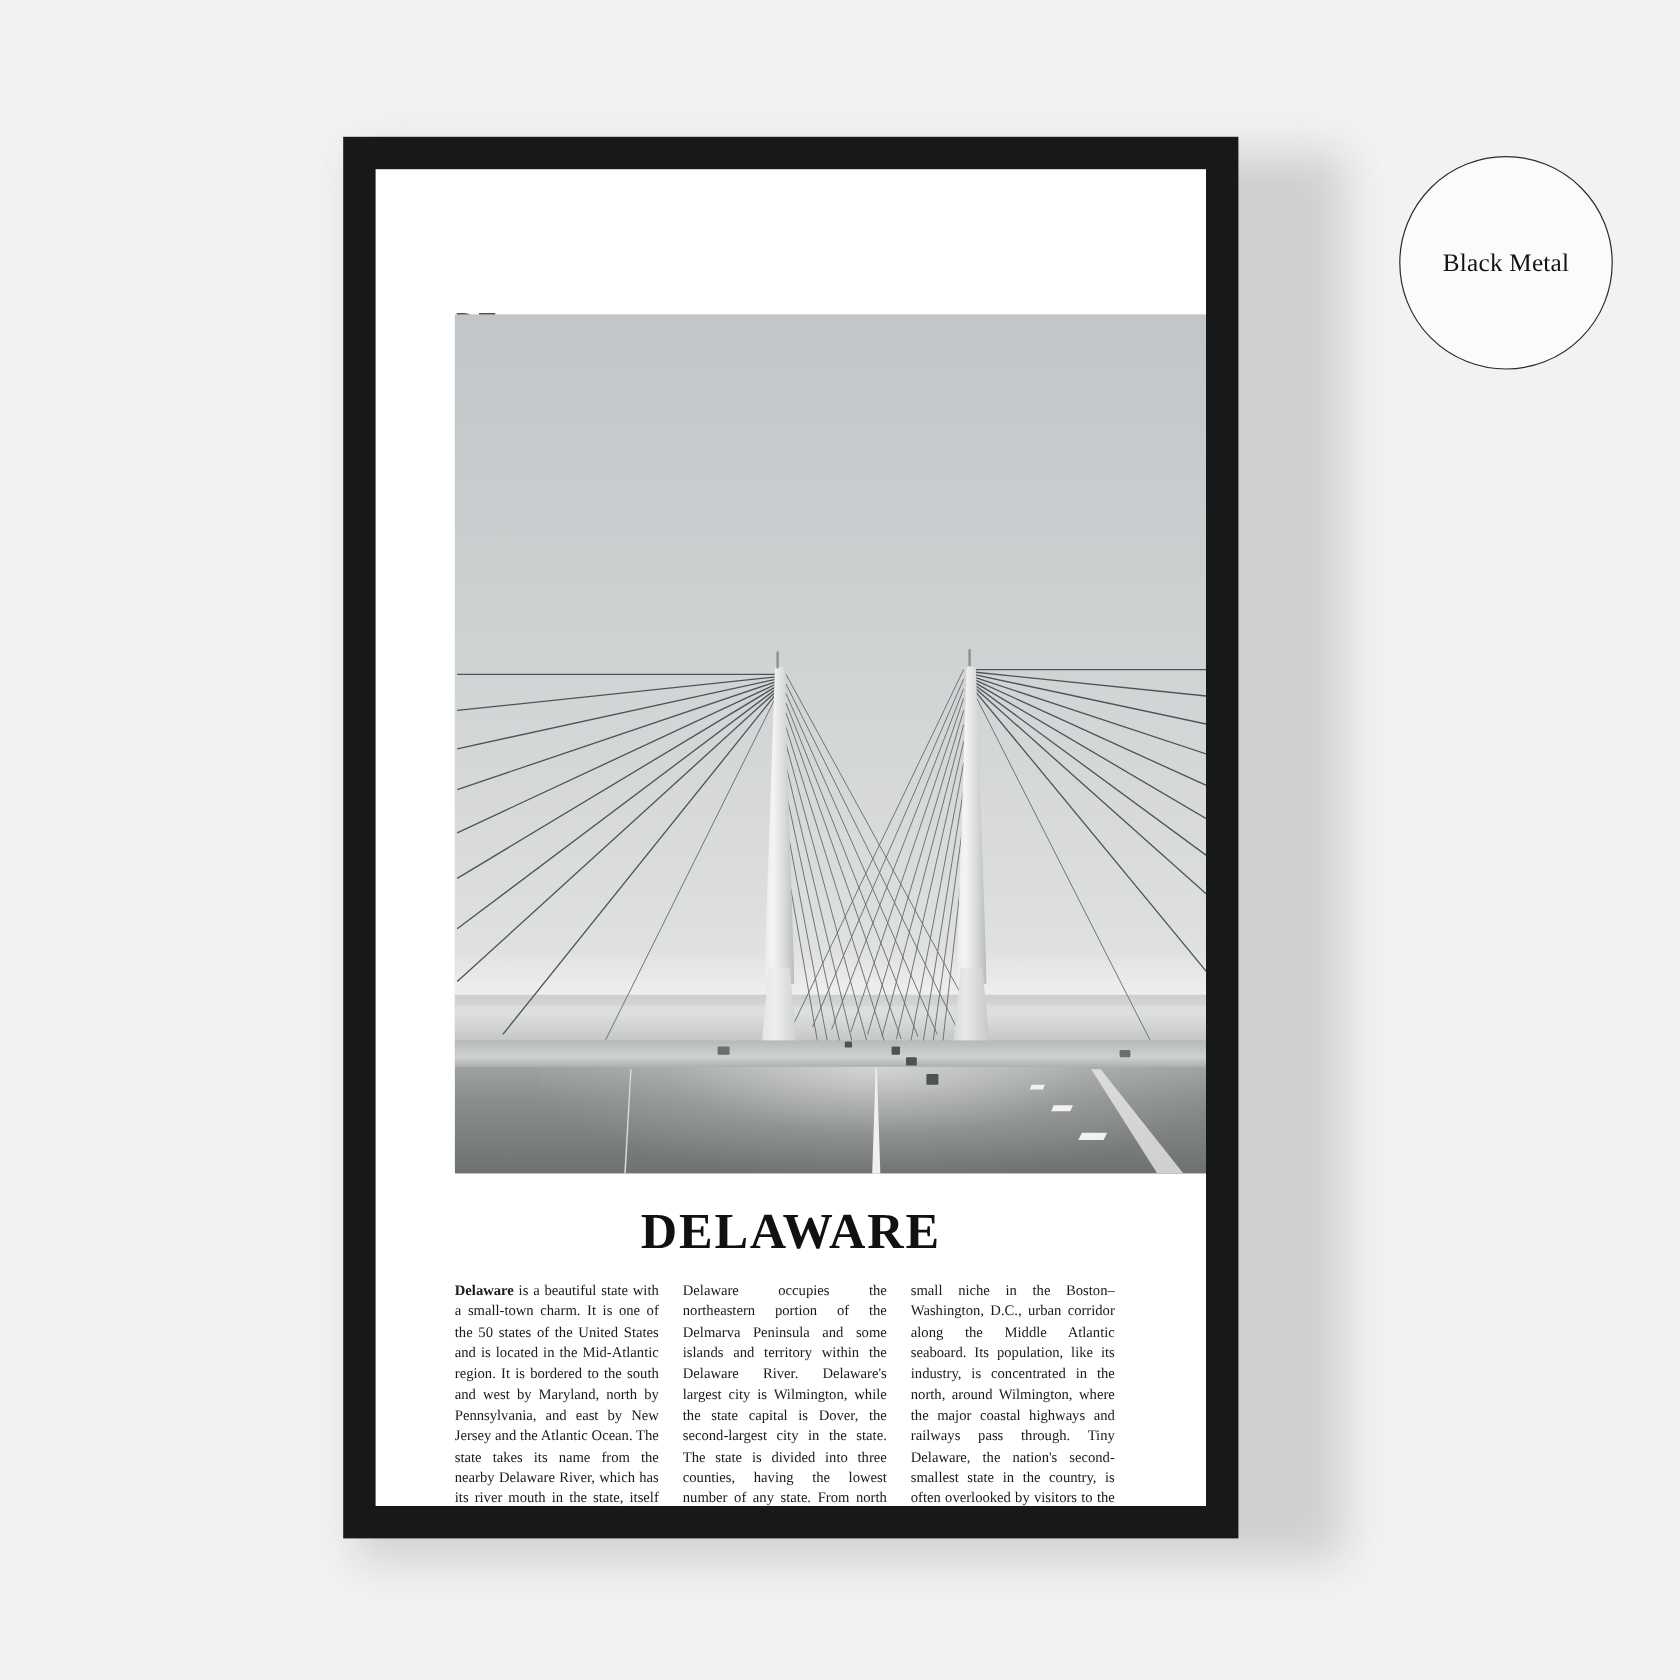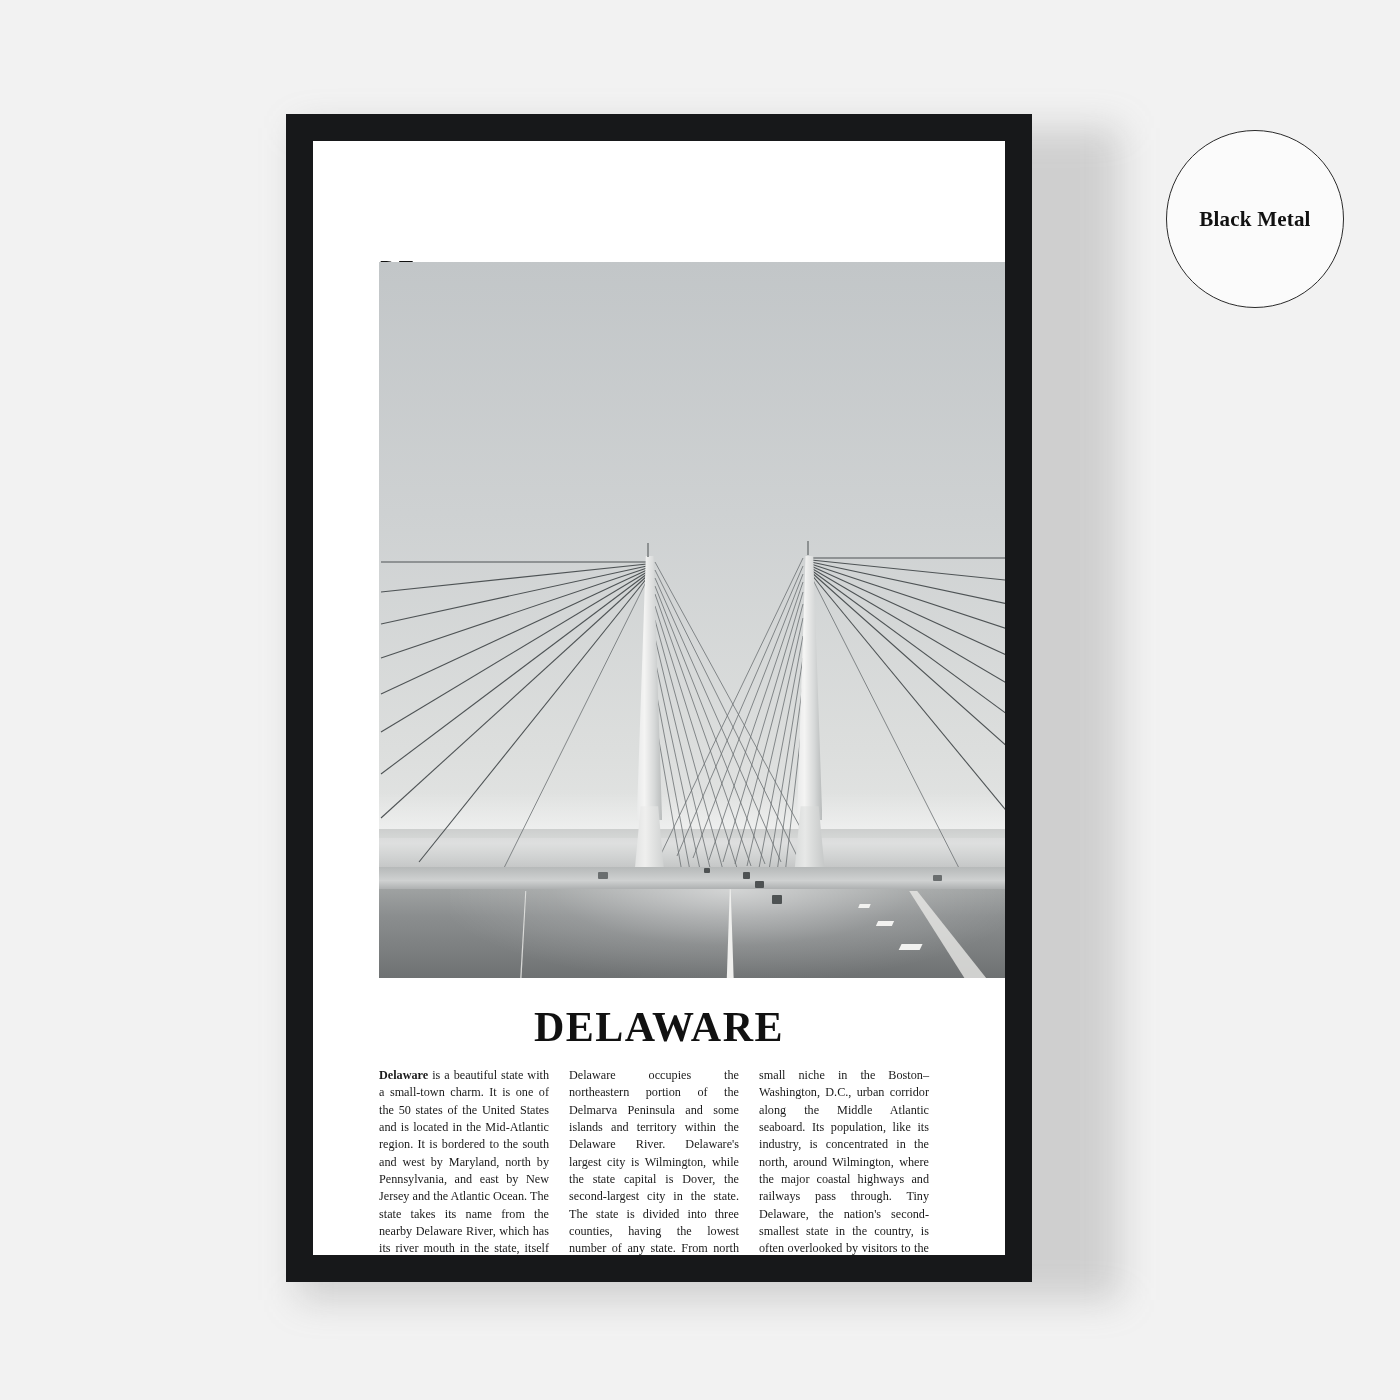--- a/index.html
+++ b/index.html
@@ -293,21 +293,21 @@
     height: 176px;
     border-radius: 50%;
     border: 1px solid #2a2a2a;
     background: #fbfbfb;
     display: flex;
     align-items: center;
     justify-content: center;
   }
   #material-badge-label {
     font-family: "Liberation Serif", serif;
-    font-weight: bold;
+    font-weight: normal;
     font-size: 21px;
     color: #111;
     letter-spacing: 0.2px;
   }
 </style>
 </head>
 <body>
 
 <div id="frame-shadow"></div>
 

